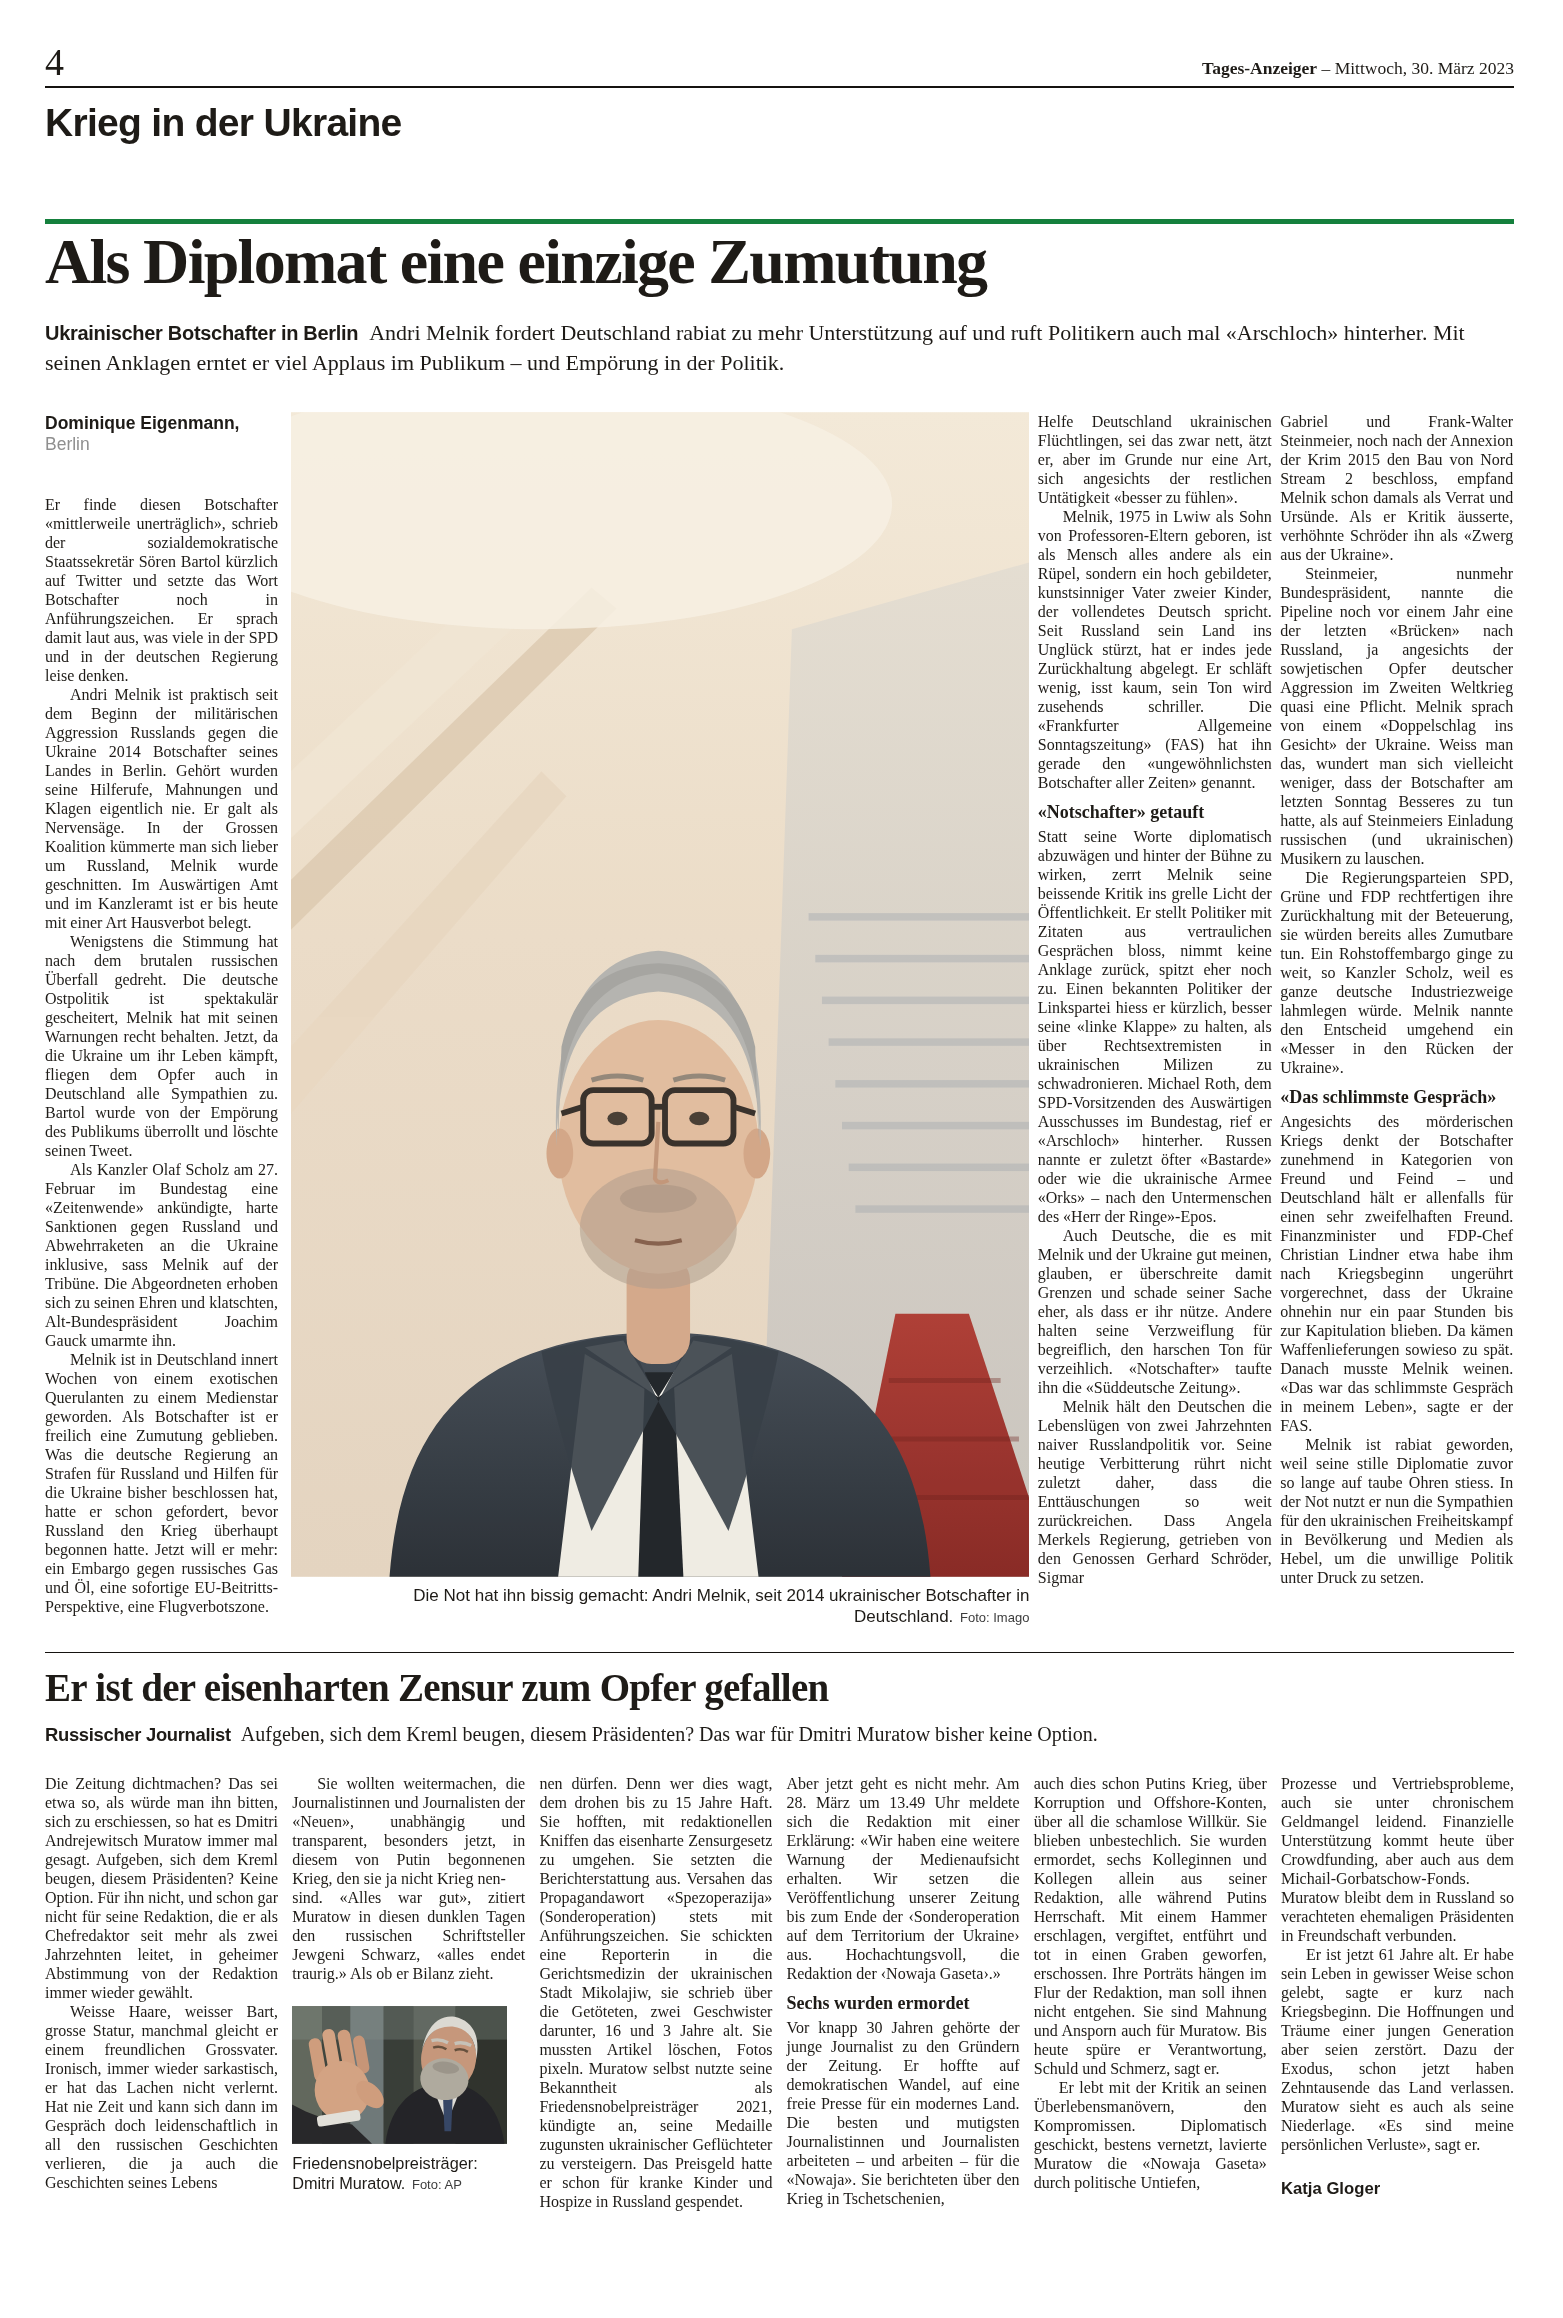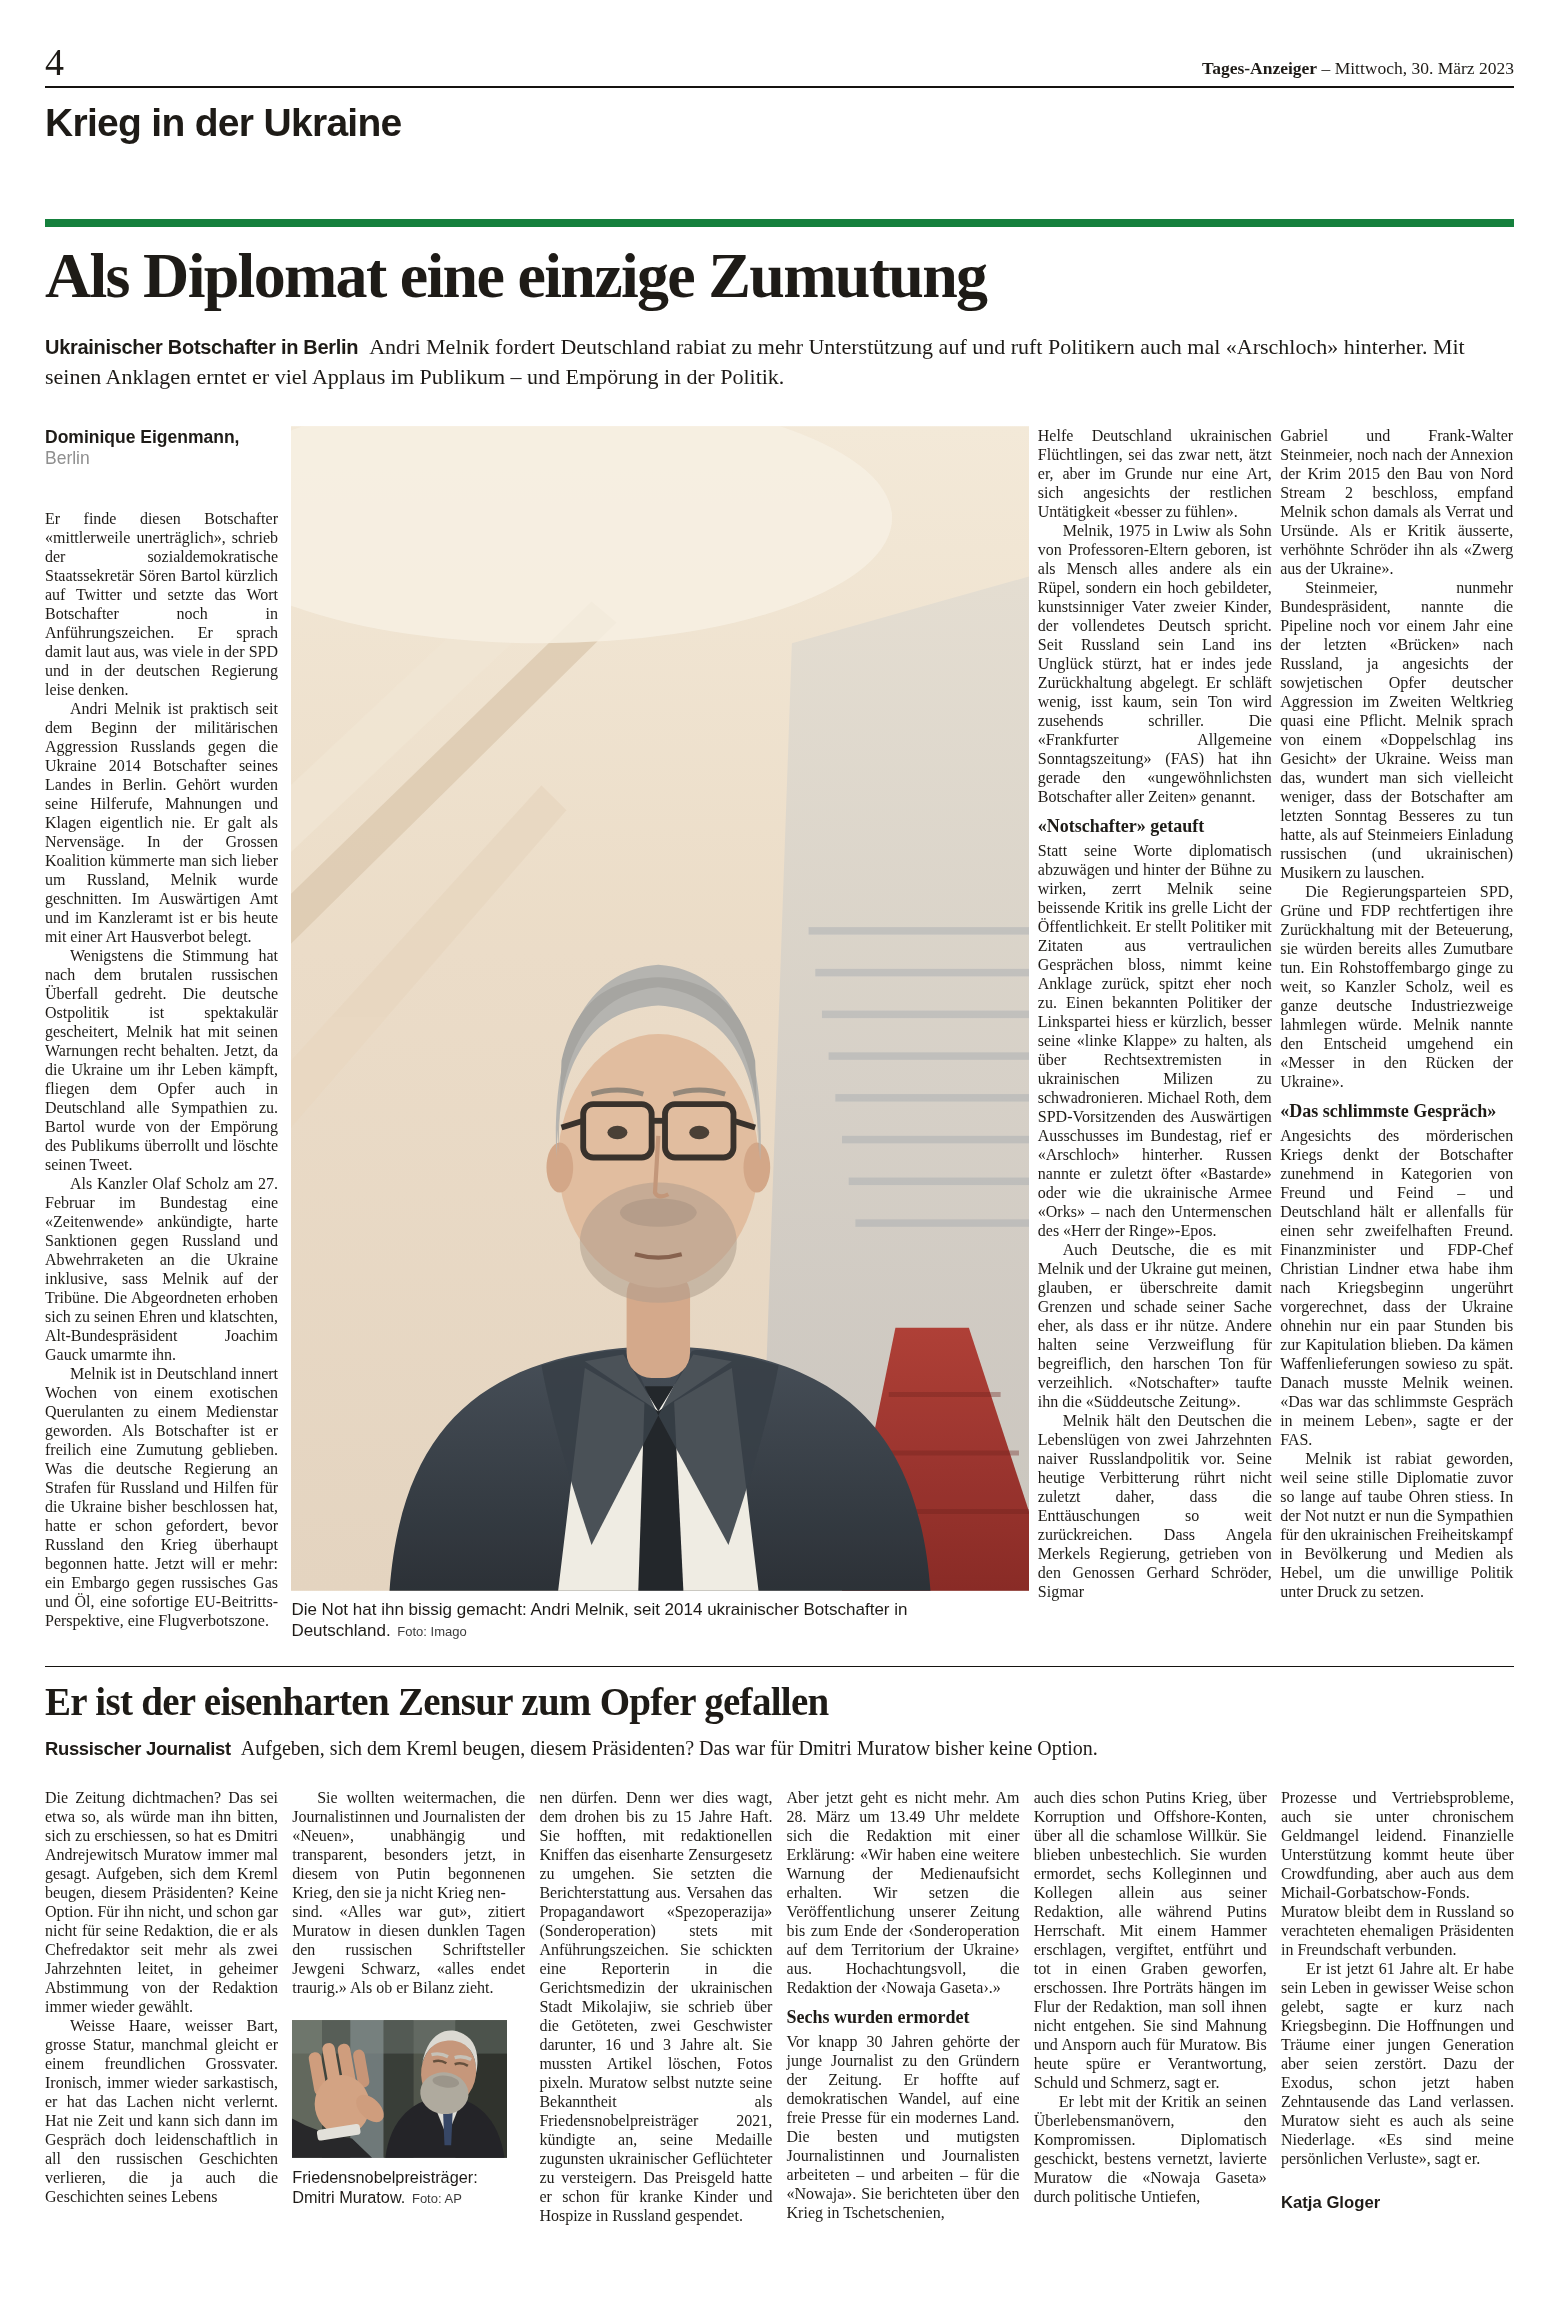--- a/index.html
+++ b/index.html
@@ -12,27 +12,27 @@
   }
   
   .page-header{display:flex;justify-content:space-between;align-items:flex-end;
     border-bottom:2.5px solid #151310;padding-bottom:6.7px;}
   .page-number{font-size:38px;line-height:0.9;}
   .masthead-date{font-size:17.5px;}
   .masthead-date .mast{font-weight:bold;}
   .section-title{font-family:"Liberation Sans",sans-serif;font-weight:bold;
     font-size:39px;letter-spacing:-0.7px;margin:15px 0 0 0;line-height:1;}
   
-  .article1{margin-top:77px;border-top:8px solid #15803d;padding-top:11px;}
+  .article1{margin-top:77px;border-top:5px solid #15803d;padding-top:0;}
   .headline1{font-size:64px;font-weight:bold;letter-spacing:-1.7px;line-height:1.02;margin:5px 0 0 0;}
   .lead{font-size:22px;line-height:29px;margin:23.4px 0 0 0;}
   .kicker{font-family:"Liberation Sans",sans-serif;font-weight:bold;font-size:20px;letter-spacing:-0.3px;}
   .a1-body{display:flex;margin-top:35px;align-items:flex-start;}
   .colA{width:233px;}
-  .photo-col{width:738px;margin-left:13.4px;}
+  .photo-col{width:738px;margin-left:13.4px;text-align:right;}
   .colB{width:234px;margin-left:8.4px;}
   .colC{width:233px;margin-left:8.4px;}
   .byline{font-family:"Liberation Sans",sans-serif;font-size:17.5px;margin:1.7px 0 40px 0;}
   .byline .name{font-weight:bold;margin-top:12px;}
   .byline .place{color:#8f8f8f;}
   
   .bp{font-size:16px;line-height:19px;text-align:justify;margin:0;
       hyphens:auto;-webkit-hyphens:auto;overflow-wrap:break-word;}
   .bp.ind{text-indent:25px;}
   .subhead{font-size:18px;font-weight:bold;margin:11.7px 0 4.2px 0;line-height:1.1;}

